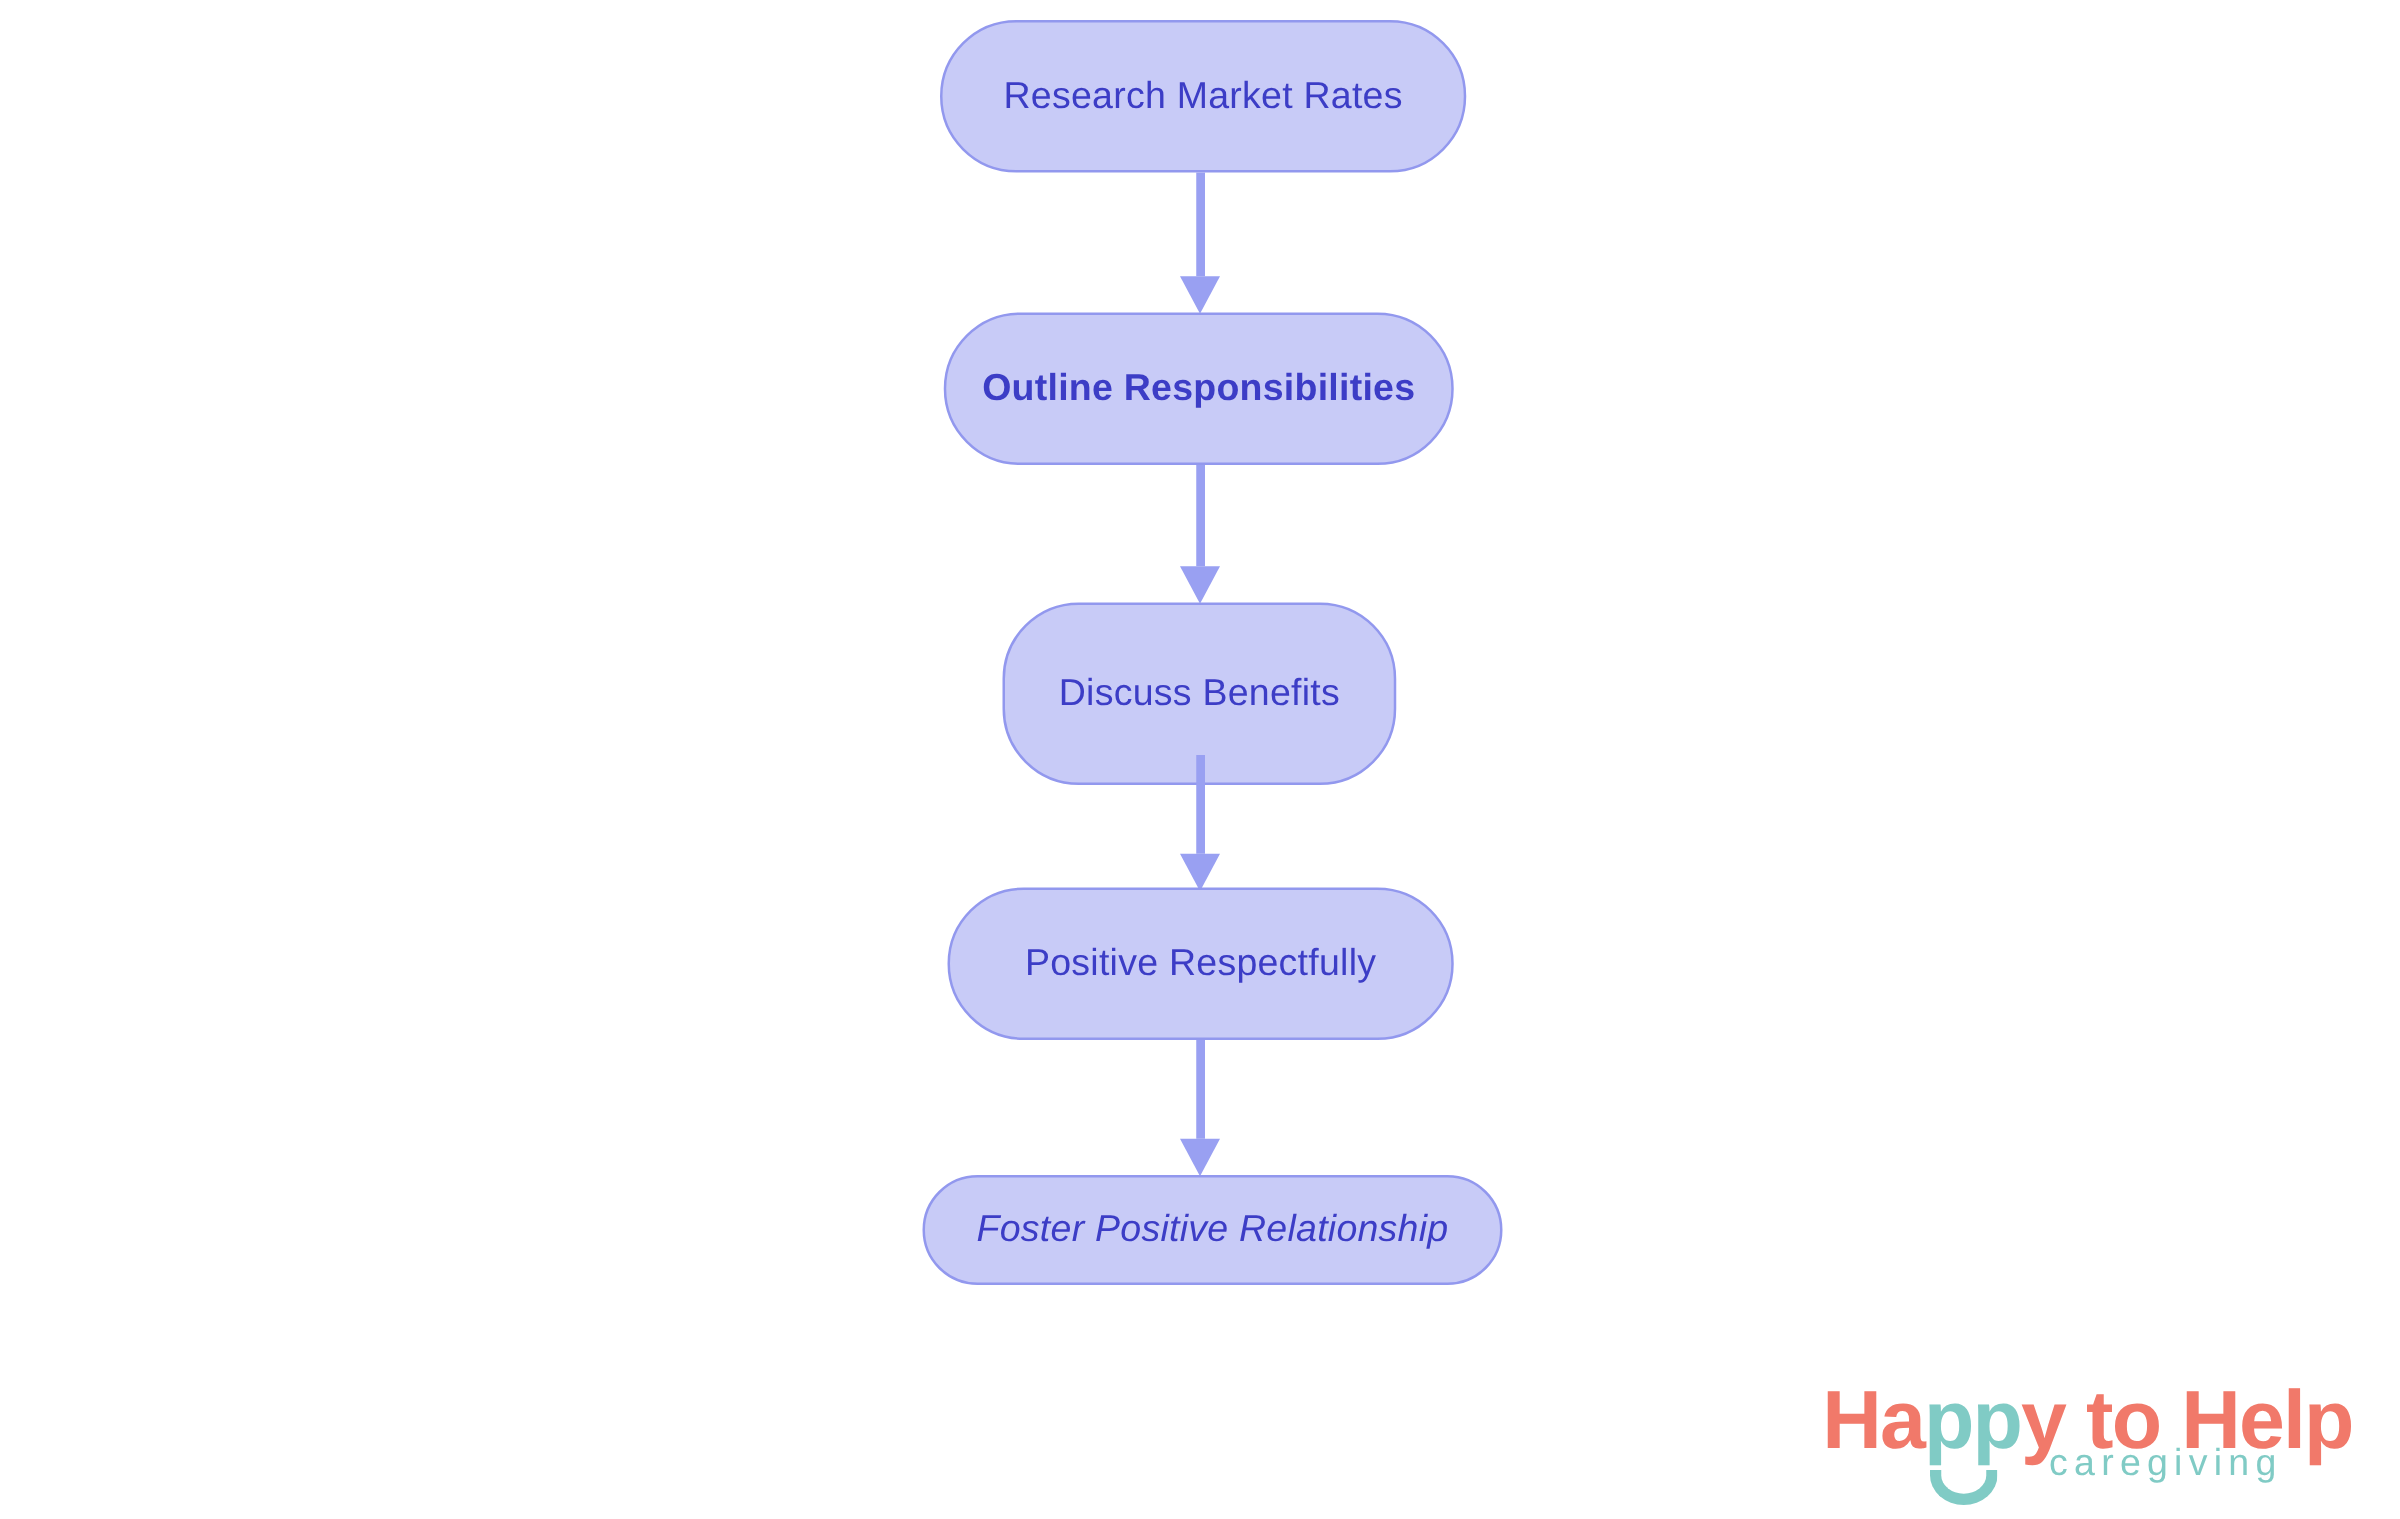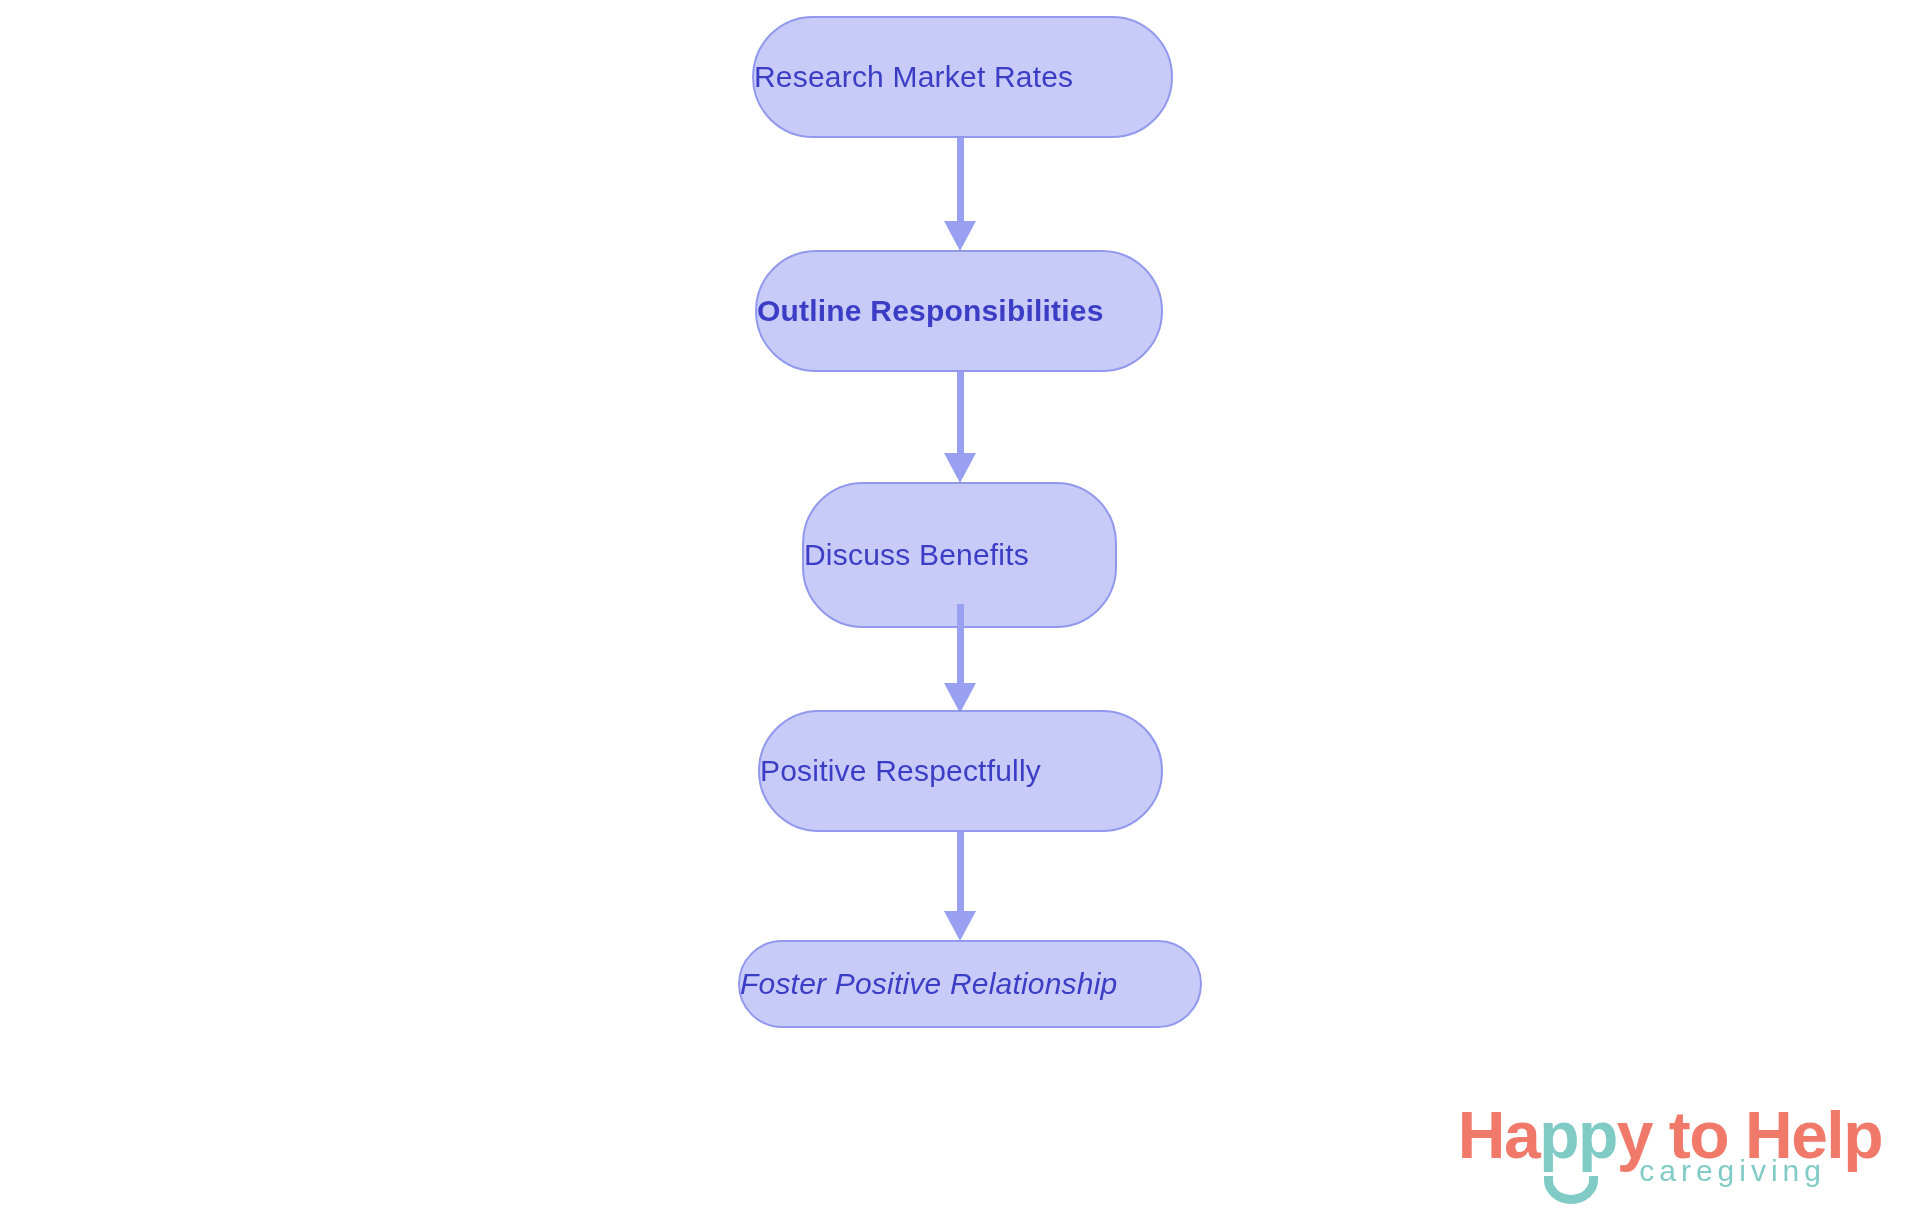--- a/index.html
+++ b/index.html
@@ -21,21 +21,21 @@
     position:relative;
   }
   .canvas{position:absolute;inset:0;}
 
   
   .node{
     position:absolute;
     background:var(--node-fill);
     border:2px solid var(--node-border);
     border-radius:61px;
-    display:flex;align-items:center;justify-content:flex-start;
+    display:flex;align-items:center;justify-content:center;
     text-align:center;
   }
   .node-label{
     color:var(--node-text);
     font-size:30px;
     letter-spacing:0.2px;
     white-space:nowrap;
   }
   .n1{left:752px;top:16px;width:421px;height:122px;}
   .n2{left:755px;top:250px;width:408px;height:122px;font-weight:bold;}

